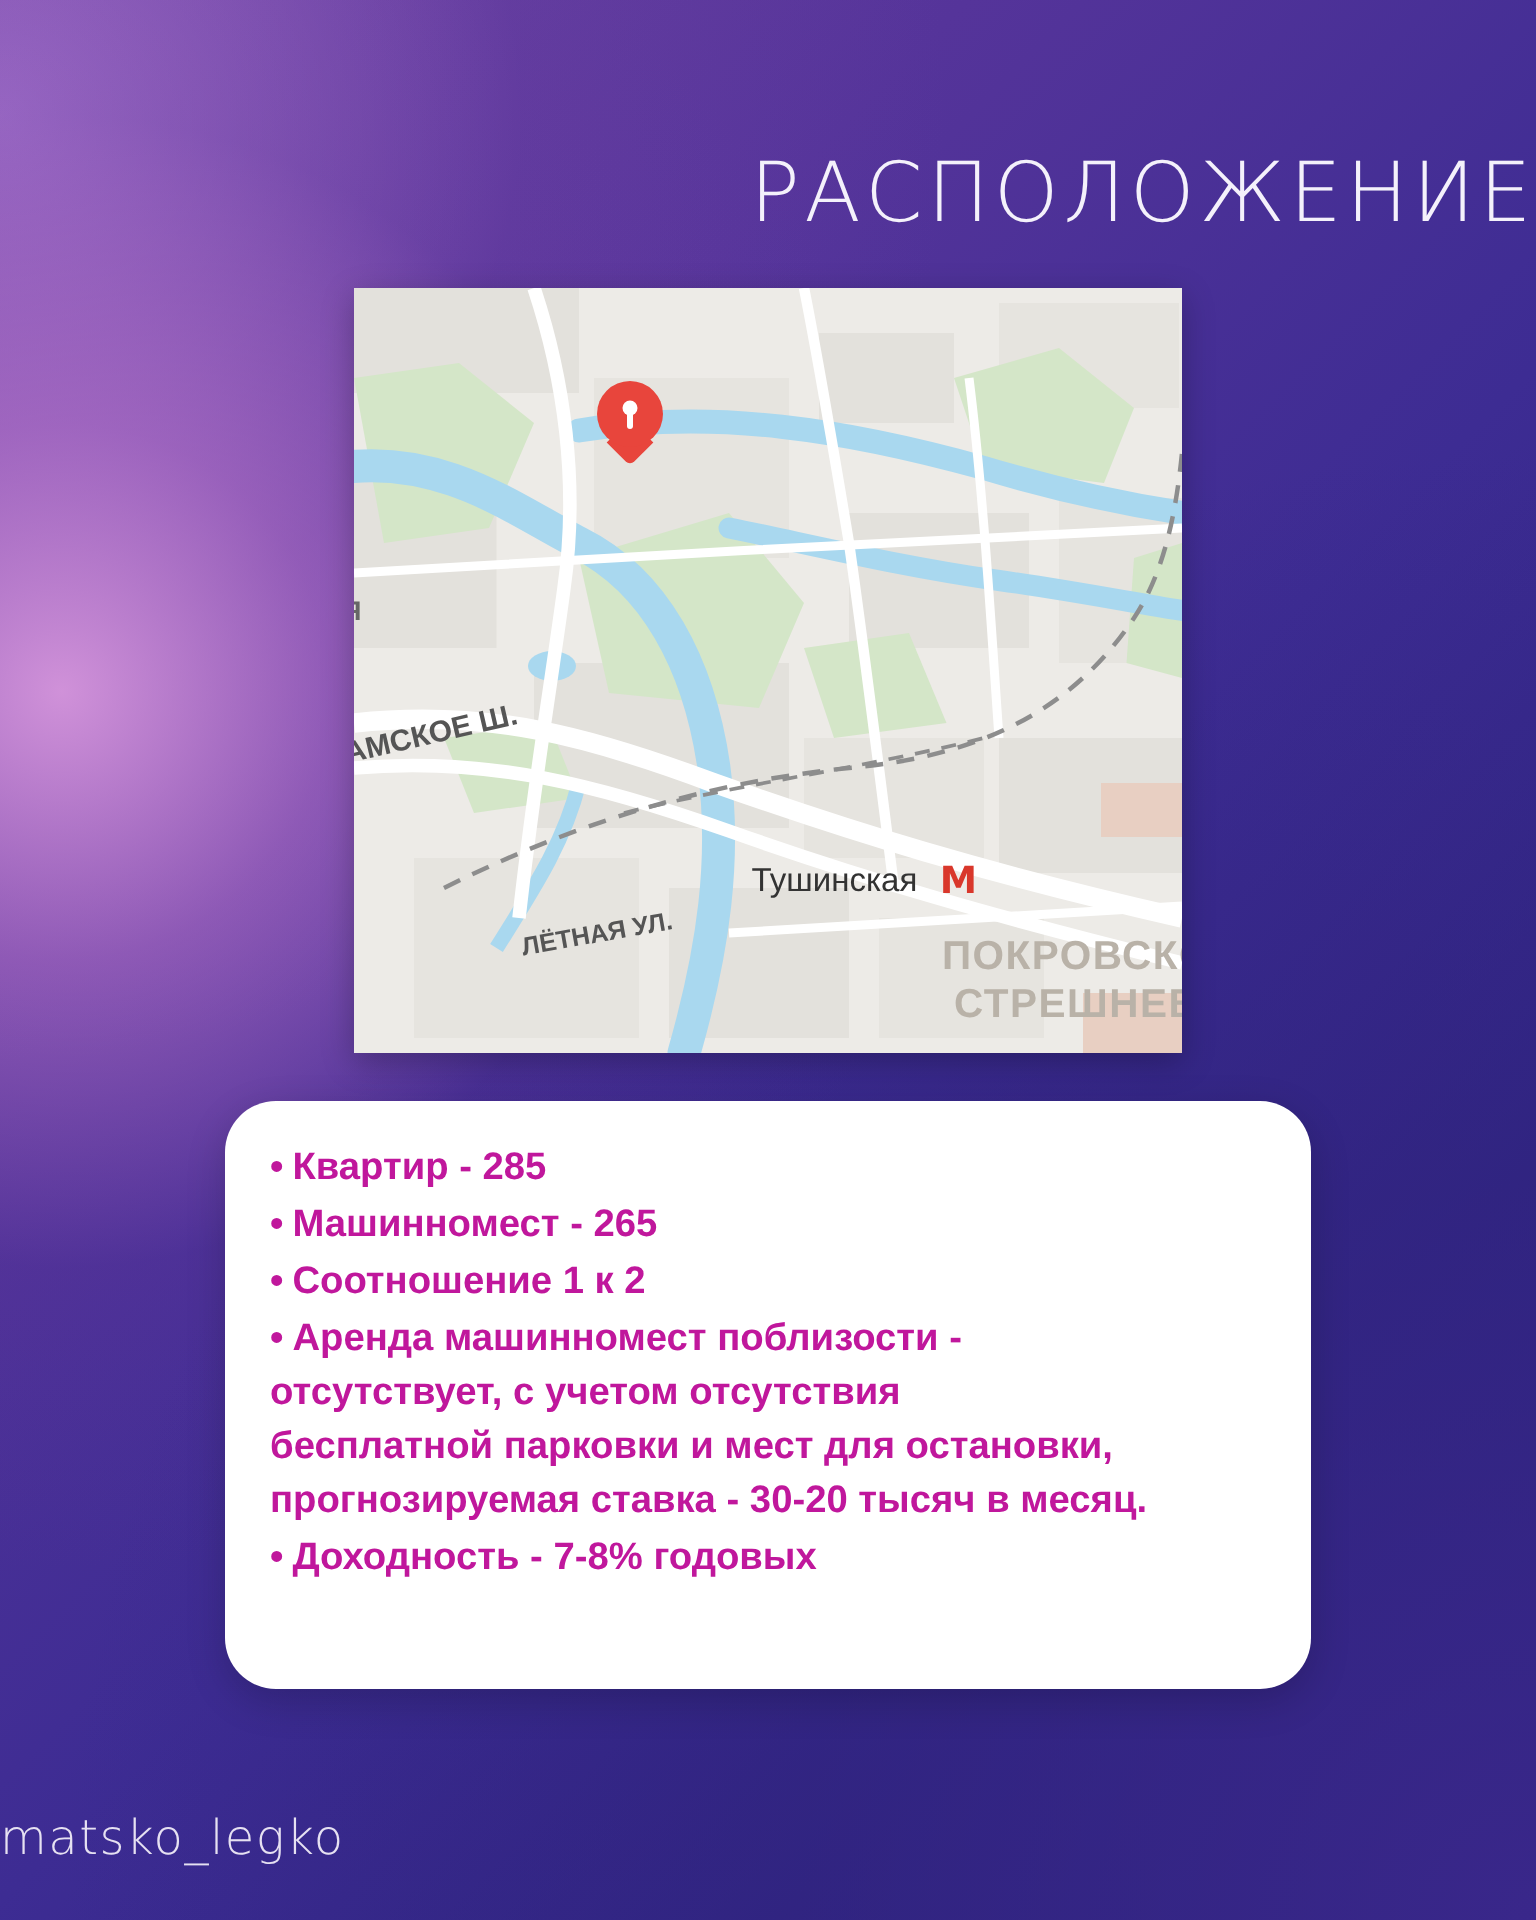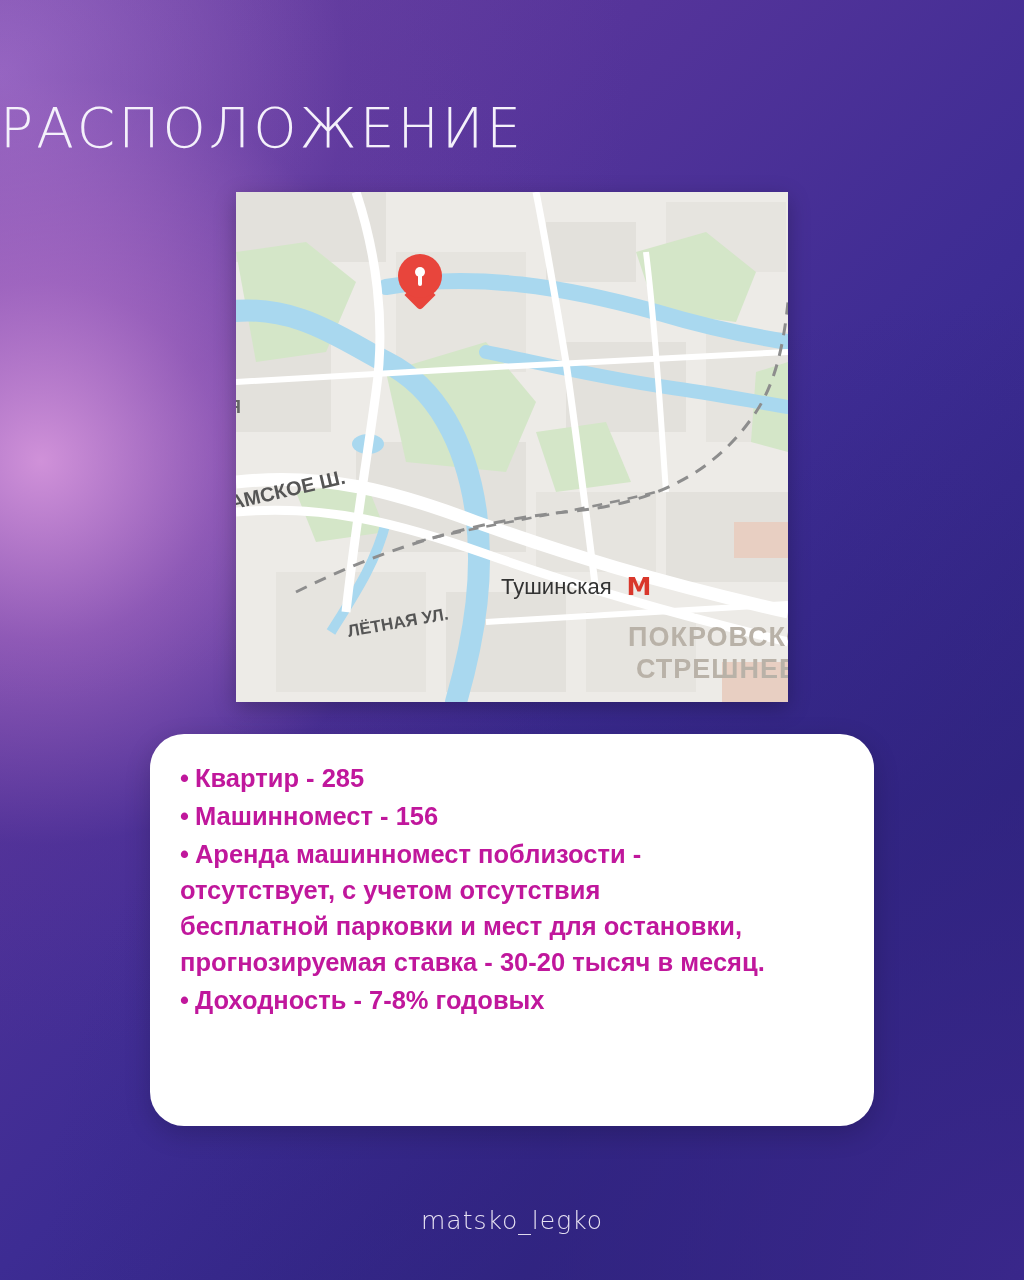--- a/index.html
+++ b/index.html
@@ -24,21 +24,21 @@
       linear-gradient(135deg, #6a3f9e 0%, #55349a 28%, #3d2c93 55%, #2f2585 78%, #2a2280 100%);
     overflow: hidden;
   }
 
   
   .title {
     position: absolute;
     top: 96px;
     left: 0;
     width: 100%;
-    text-align: left;
+    text-align: right;
     color: #f4f1fb;
     font-size: 55px;
     letter-spacing: 3px;
     font-weight: 300;
     font-family: "DejaVu Sans", sans-serif;
     white-space: nowrap;
   }
 
   
   .map-card {
@@ -175,23 +175,23 @@
     margin-right: 6px;
   }
   .info-list li .txt { display: inline; }
 
   
   .footer {
     position: absolute;
     left: 0;
     top: 1206px;
     width: 100%;
-    text-align: center;
+    text-align: left;
     color: #e6e1f2;
-    font-size: 25px;
+    font-size: 32px;
     font-weight: 300;
     letter-spacing: 1px;
     font-family: "DejaVu Sans", sans-serif;
   }
 </style>
 </head>
 <body>
 
 <div class="slide">
 
@@ -256,21 +256,22 @@
       <div class="pin-tip"></div>
       <div class="pin-body"></div>
       <div class="pin-stem"></div>
       <div class="pin-dot"></div>
     </div>
   </div>
 
   <div class="info-card">
     <ul class="info-list">
       <li><span class="bullet">•</span><span class="txt">Квартир - 285</span></li>
-      <li><span class="bullet">•</span><span class="txt">Машинномест - 156</span></li>
+      <li><span class="bullet">•</span><span class="txt">Машинномест - 265</span></li>
+      <li><span class="bullet">•</span><span class="txt">Соотношение 1 к 2</span></li>
       <li><span class="bullet">•</span><span class="txt">Аренда машинномест поблизости -
 отсутствует, с учетом отсутствия
 бесплатной парковки и мест для остановки,
 прогнозируемая ставка - 30-20 тысяч в месяц.</span></li>
       <li><span class="bullet">•</span><span class="txt">Доходность - 7-8% годовых</span></li>
     </ul>
   </div>
 
   <div class="footer">matsko_legko</div>
 </div>

